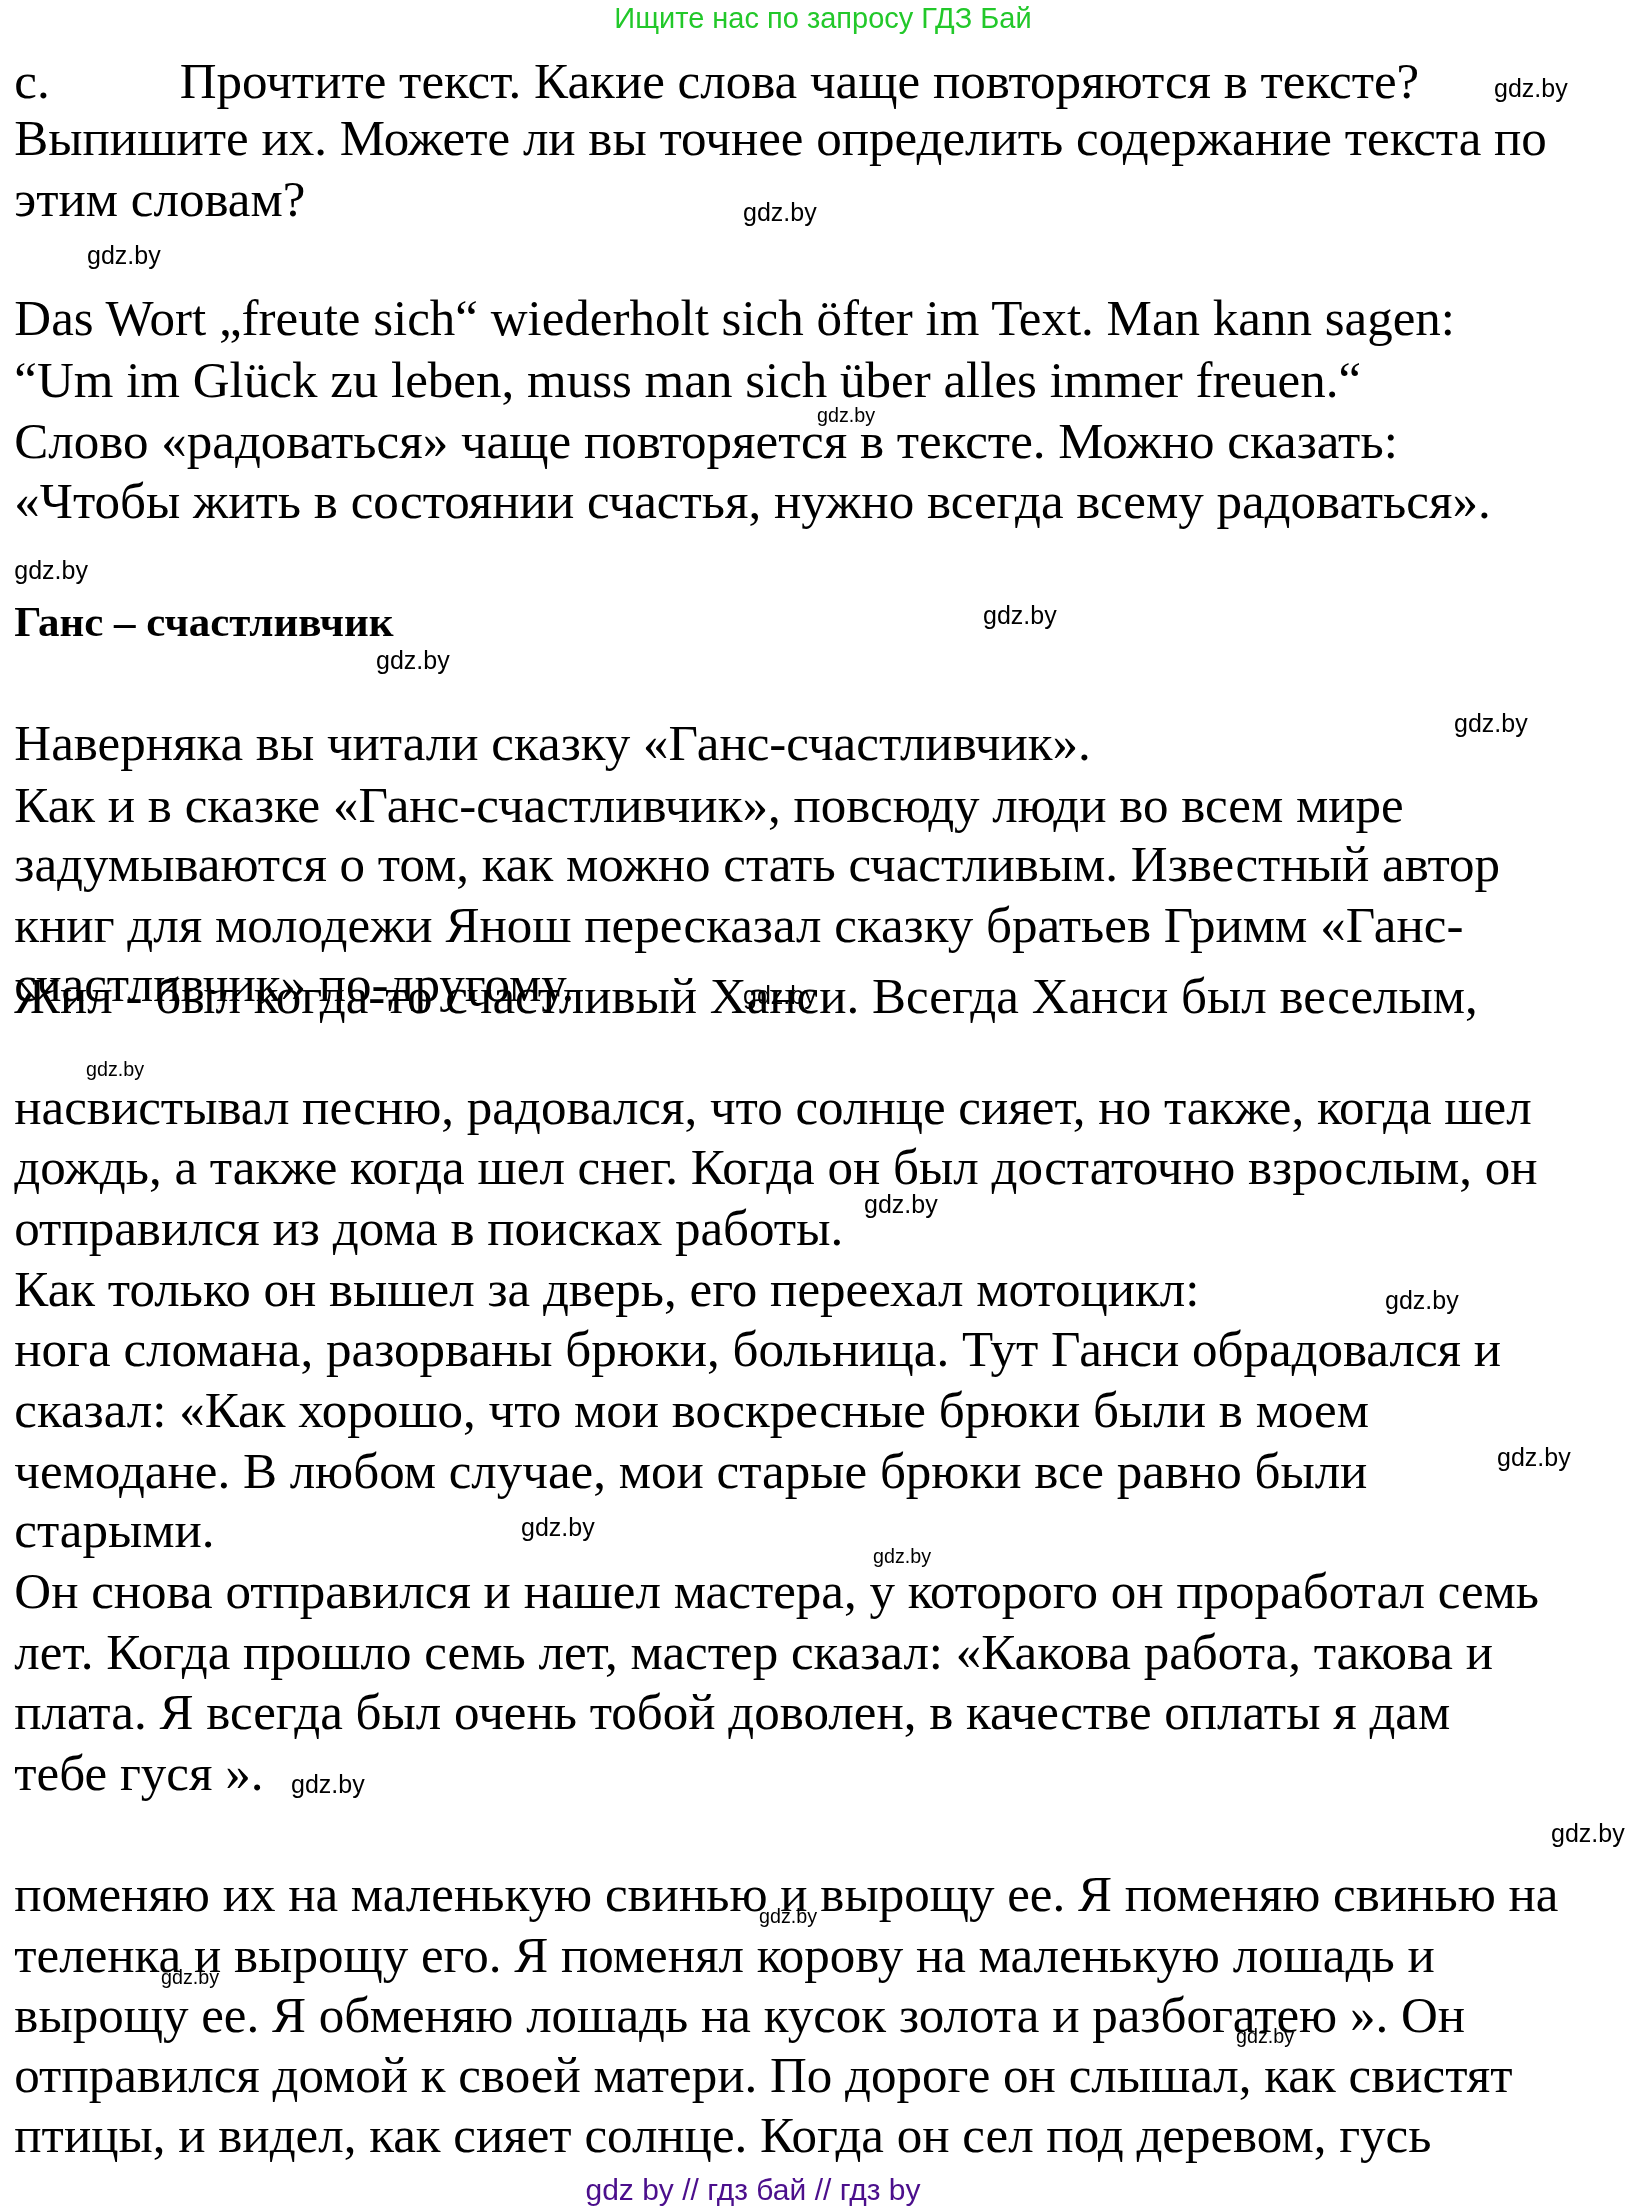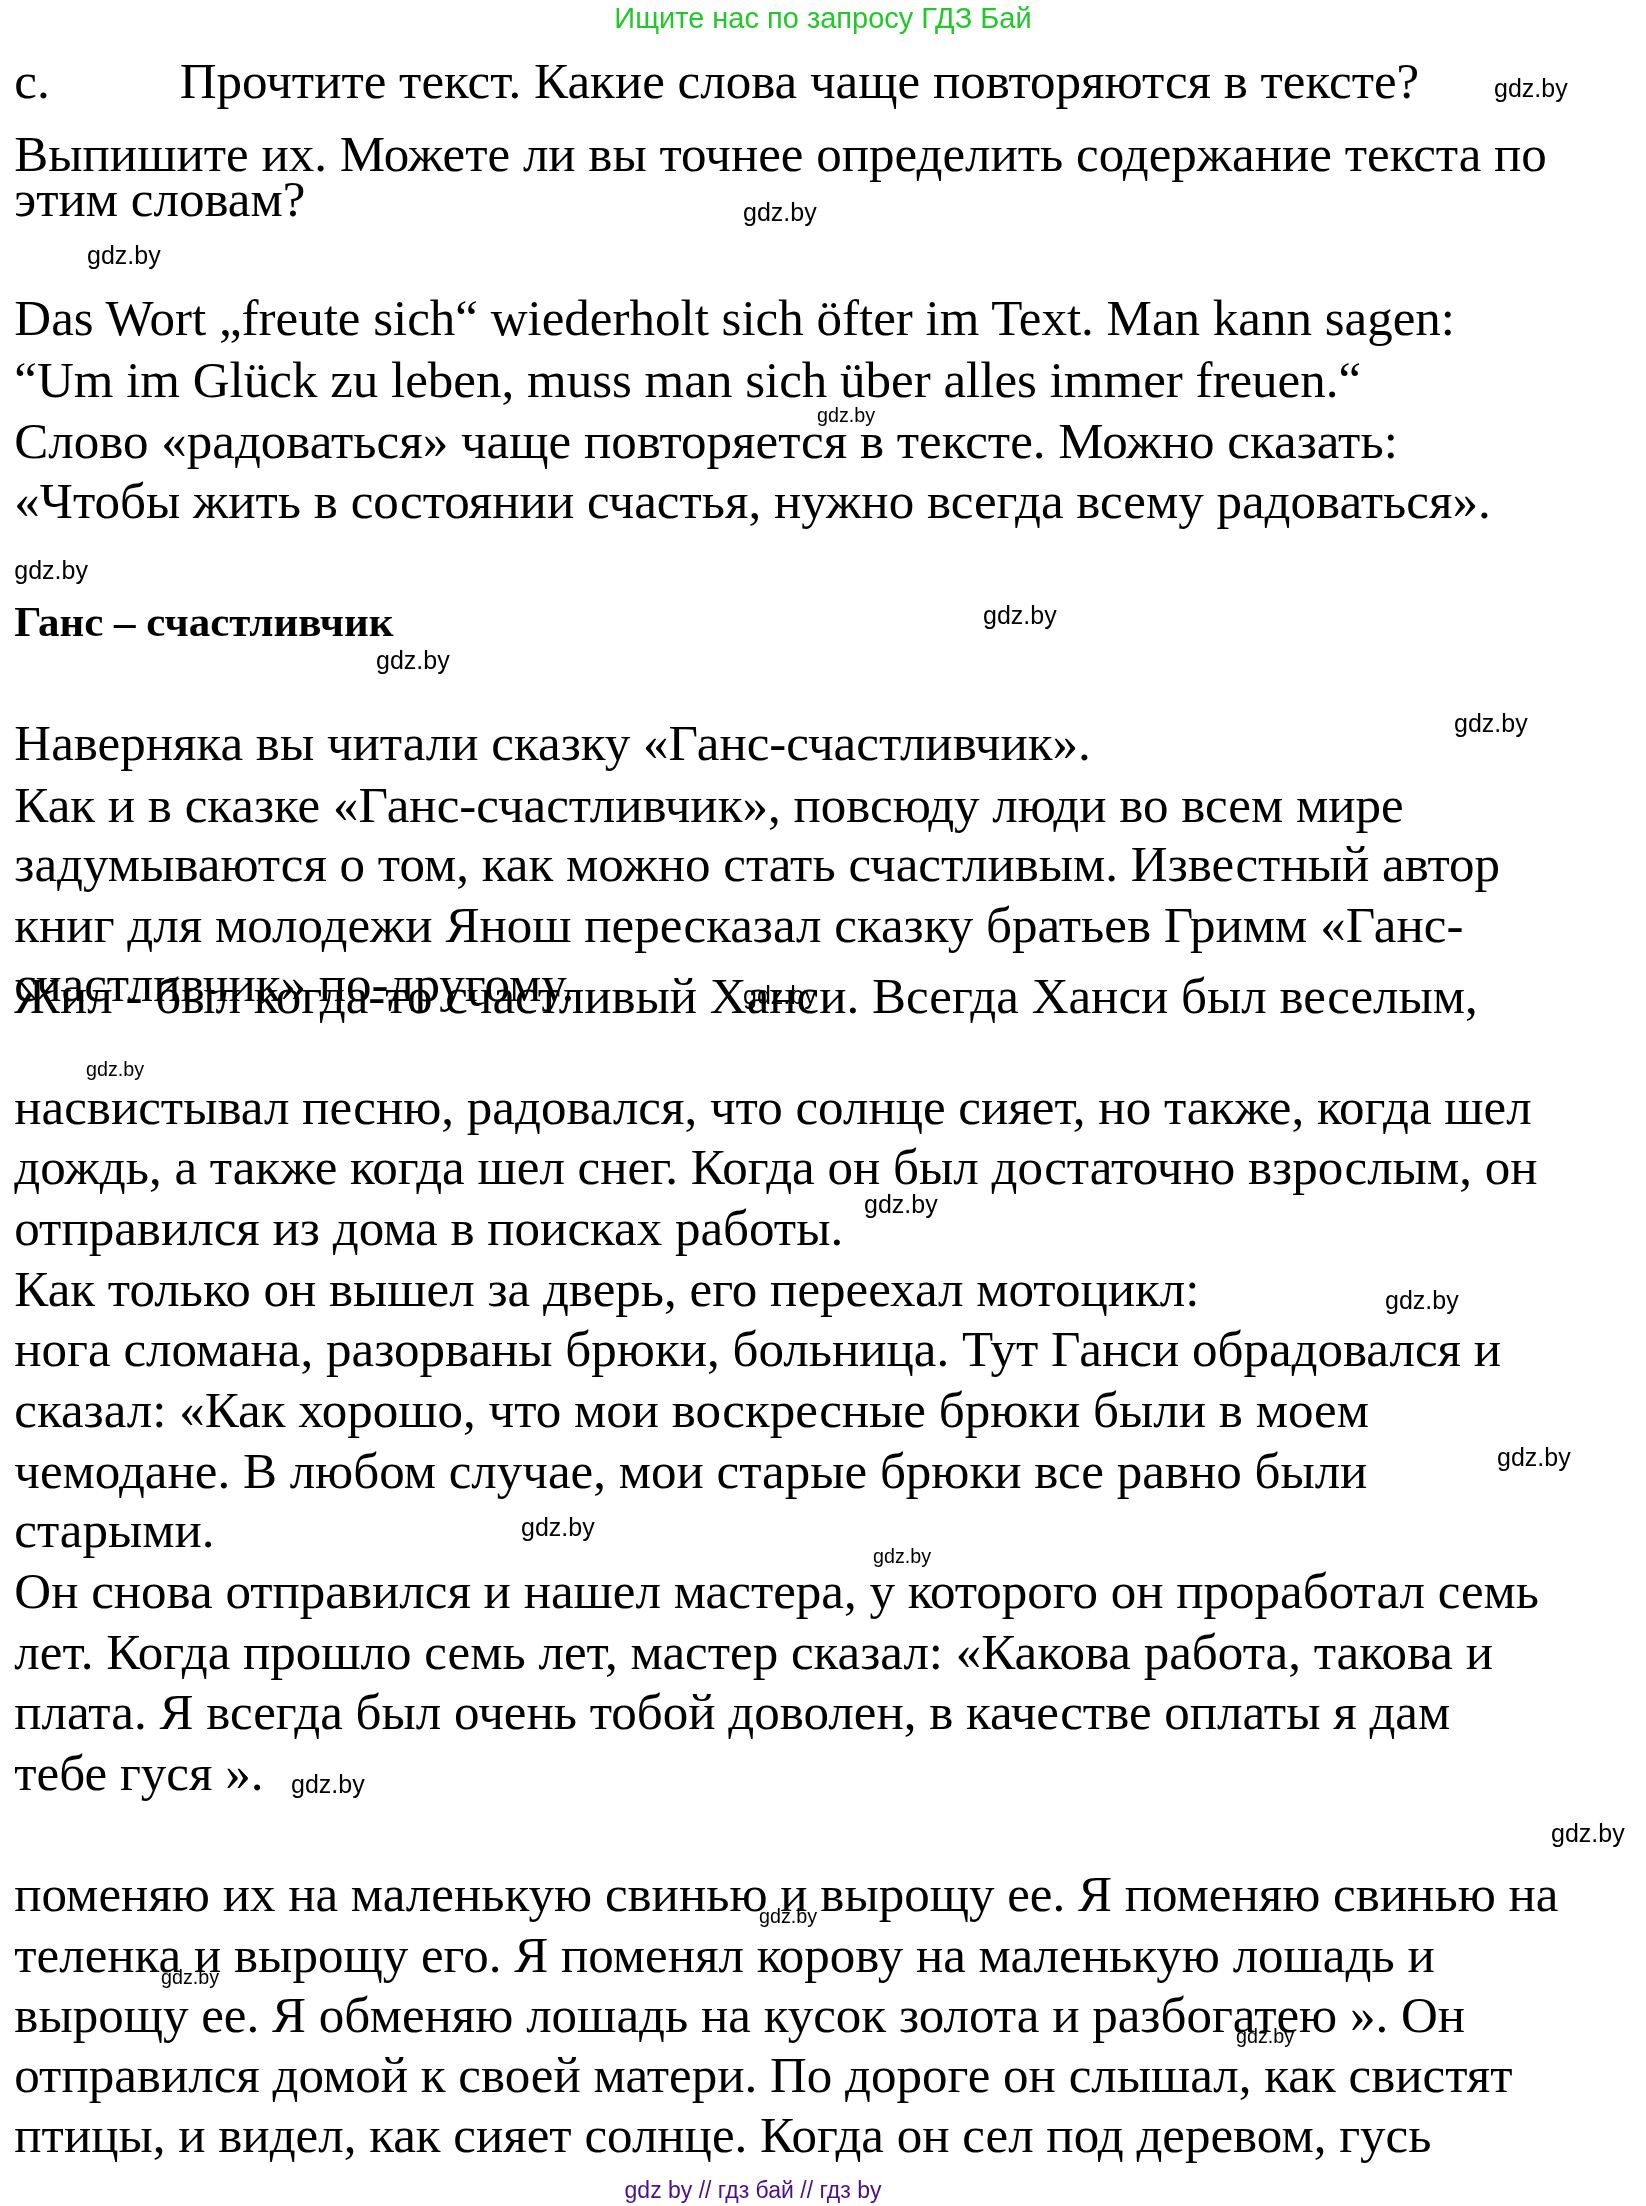--- a/index.html
+++ b/index.html
@@ -21,34 +21,34 @@
     line-height: 59px;
   }
   .wm {
     position: absolute; white-space: nowrap;
     font-family: "Liberation Sans", sans-serif; font-size: 25px; color: #000;
     line-height: 27px;
   }
   .wm.small { font-size: 19.7px; line-height: 21.5px; }
   .footer {
     position: absolute; top: 2174px; left: 0; width: 1506px; text-align: center;
-    font-family: "Liberation Sans", sans-serif; font-size: 23px; color: #4b0f8c;
+    font-family: "Liberation Sans", sans-serif; font-size: 30px; color: #4b0f8c;
     line-height: 32px;
   }
   .tab { display: inline-block; width: 130px; }
 </style>
 </head>
 <body>
 
 <div class="page">
 
   <div class="header-link">Ищите нас по запросу ГДЗ Бай</div>
 
   <div class="line" style="top:52px;"><span>c.</span><span class="tab"></span><span>Прочтите текст. Какие слова чаще повторяются в тексте?</span></div>
-  <div class="line" style="top:125px;">Выпишите их. Можете ли вы точнее определить содержание текста по</div>
+  <div class="line" style="top:109px;">Выпишите их. Можете ли вы точнее определить содержание текста по</div>
   <div class="line" style="top:170px;">этим словам?</div>
 
   <div class="line" style="top:289px;">Das Wort „freute sich“ wiederholt sich öfter im Text. Man kann sagen:</div>
   <div class="line" style="top:351px;">“Um im Glück zu leben, muss man sich über alles immer freuen.“</div>
   <div class="line" style="top:412px;">Слово «радоваться» чаще повторяется в тексте. Можно сказать:</div>
   <div class="line" style="top:472px;">«Чтобы жить в состоянии счастья, нужно всегда всему радоваться».</div>
 
   <div class="title" style="top:592px;">Ганс – счастливчик</div>
 
   <div class="line" style="top:714px;">Наверняка вы читали сказку «Ганс-счастливчик».</div>

